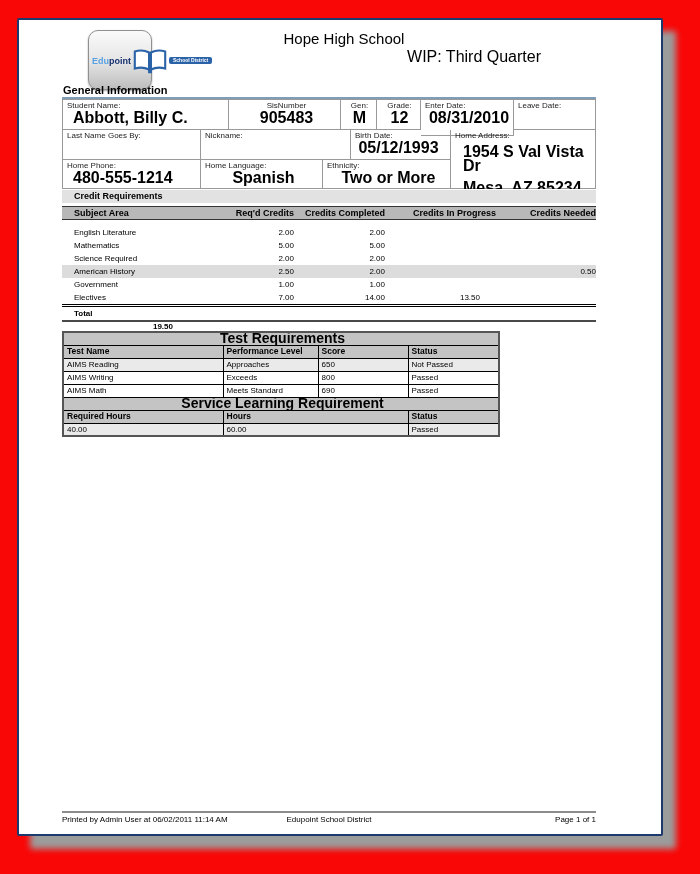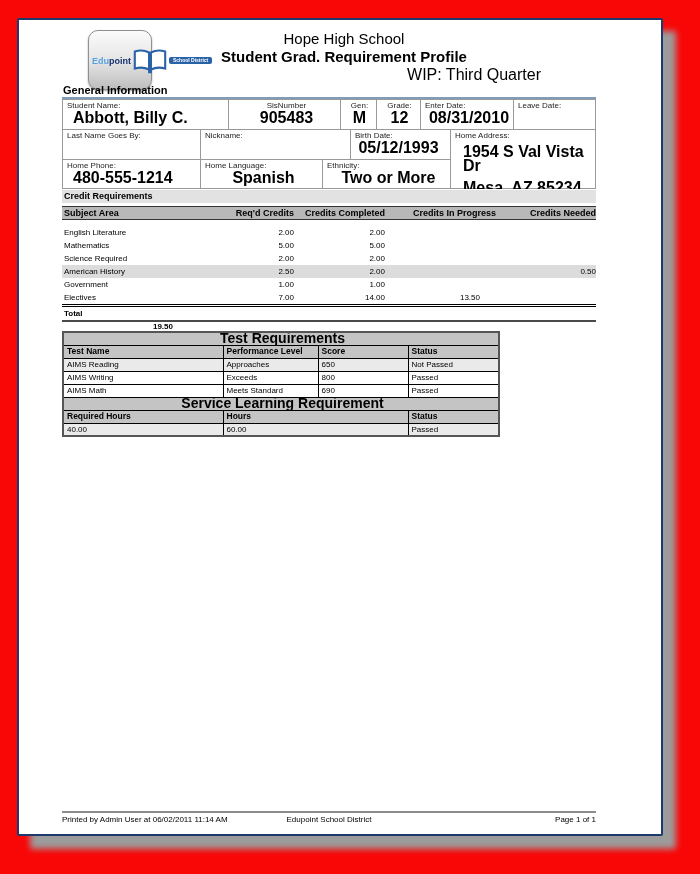--- a/index.html
+++ b/index.html
@@ -45,29 +45,29 @@
   .gi{position:absolute;left:43px;top:79px;width:534px;height:90px;border:1px solid #999;background:#fff;}
   .gi-cell{position:absolute;border-right:1px solid #999;border-bottom:1px solid #999;padding:1px 0 0 4px;overflow:hidden;}
   .gi-cell.last-col{border-right:none;}
   .gi-cell.last-row{border-bottom:none;}
   .gi-lab{font-size:8px;line-height:10px;color:#1d1d1d;}
   .gi-val{font-size:16px;line-height:14px;font-weight:bold;color:#000;}
   .ct{text-align:center;padding-left:0;}
   .rt{text-align:center;padding-right:8px;}
   
   .credit-bar{position:absolute;left:43px;top:170px;width:534px;height:13px;background:#e2e2e2;
-    font-size:9px;font-weight:bold;line-height:13px;padding-left:2px;}
+    font-size:9px;font-weight:bold;line-height:13px;padding-left:12px;}
   .credit-head{position:absolute;left:43px;top:186px;width:534px;height:14px;background:#b8b8b8;
     border-top:1px solid #333;border-bottom:1px solid #333;display:flex;
     font-size:9px;font-weight:bold;line-height:12px;}
   .credit-rows{position:absolute;left:43px;top:203px;width:534px;}
   .credit-row{display:flex;height:13px;font-size:8px;line-height:13px;}
   .credit-row.hl{background:#dcdcdc;}
   .credit-row.total{font-weight:bold;flex-direction:column;}
-  .c-subj{width:121px;text-align:left;padding-left:2px;}
+  .c-subj{width:121px;text-align:left;padding-left:12px;}
   .c-reqd{width:111px;text-align:right;}
   .c-comp{width:91px;text-align:right;}
   .c-prog{width:111px;text-align:right;}
   .credit-row .c-prog{padding-right:16px;}
   .c-need{width:100px;text-align:right;}
   .dbl{height:3px;border-top:1px solid #000;border-bottom:1px solid #000;}
   .total-underline{height:2px;background:#4a4a4a;}
   
   .test-wrap{position:absolute;left:43px;top:311px;}
   table.test{border-collapse:collapse;table-layout:fixed;width:436px;border:2px solid #555;}
@@ -94,21 +94,20 @@
         <path d="M4 4 Q12 1.5 19 5 L19 23 Q12 19.5 4 22 Z" fill="#ffffff" stroke="#2a62a8" stroke-width="2.2"></path>
         <path d="M36 4 Q28 1.5 21 5 L21 23 Q28 19.5 36 22 Z" fill="#ffffff" stroke="#2a62a8" stroke-width="2.2"></path>
         <path d="M19 23 L19 26 L21 26 L21 23" fill="none" stroke="#2a62a8" stroke-width="2"></path>
       </svg>
     </div>
     <div class="logo-caption">School District</div>
   </div>
 
   <div class="hdr-center">
     <div class="hdr-school">Hope High School</div>
-    <div class="hdr-title">Student Grad. Requirement Profile</div>
     <div class="hdr-sub">WIP: Third Quarter</div>
   </div>
 
 
   <div class="sec-title" style="top:64px;">General Information</div>
   <div class="blue-rule"></div>
 
   <div class="gi">
 
     <div class="gi-cell" style="left:0;top:0;width:166px;height:30px;">
@@ -120,21 +119,21 @@
       <div class="gi-val ct">905483</div>
     </div>
     <div class="gi-cell" style="left:278px;top:0;width:36px;height:30px;padding-left:2px;">
       <div class="gi-lab ct">Gen:</div>
       <div class="gi-val ct">M</div>
     </div>
     <div class="gi-cell" style="left:314px;top:0;width:44px;height:30px;padding-left:2px;">
       <div class="gi-lab ct">Grade:</div>
       <div class="gi-val ct">12</div>
     </div>
-    <div class="gi-cell" style="left:358px;top:0;width:93px;height:30px;">
+    <div class="gi-cell" style="left:358px;top:0;width:93px;height:36px;">
       <div class="gi-lab">Enter Date:</div>
       <div class="gi-val ct">08/31/2010</div>
     </div>
     <div class="gi-cell last-col" style="left:451px;top:0;width:81px;height:30px;">
       <div class="gi-lab">Leave Date:</div>
       <div class="gi-val"></div>
     </div>
 
     <div class="gi-cell" style="left:0;top:30px;width:138px;height:30px;">
       <div class="gi-lab">Last Name Goes By:</div>

